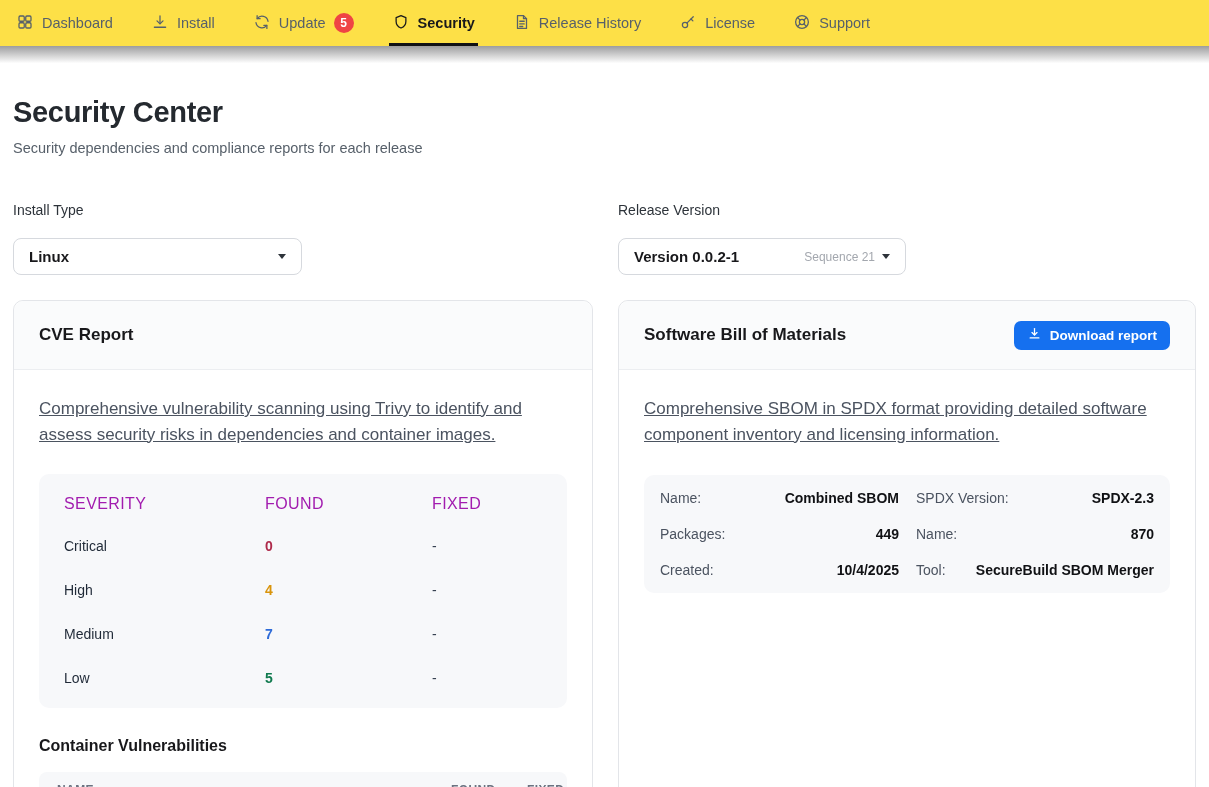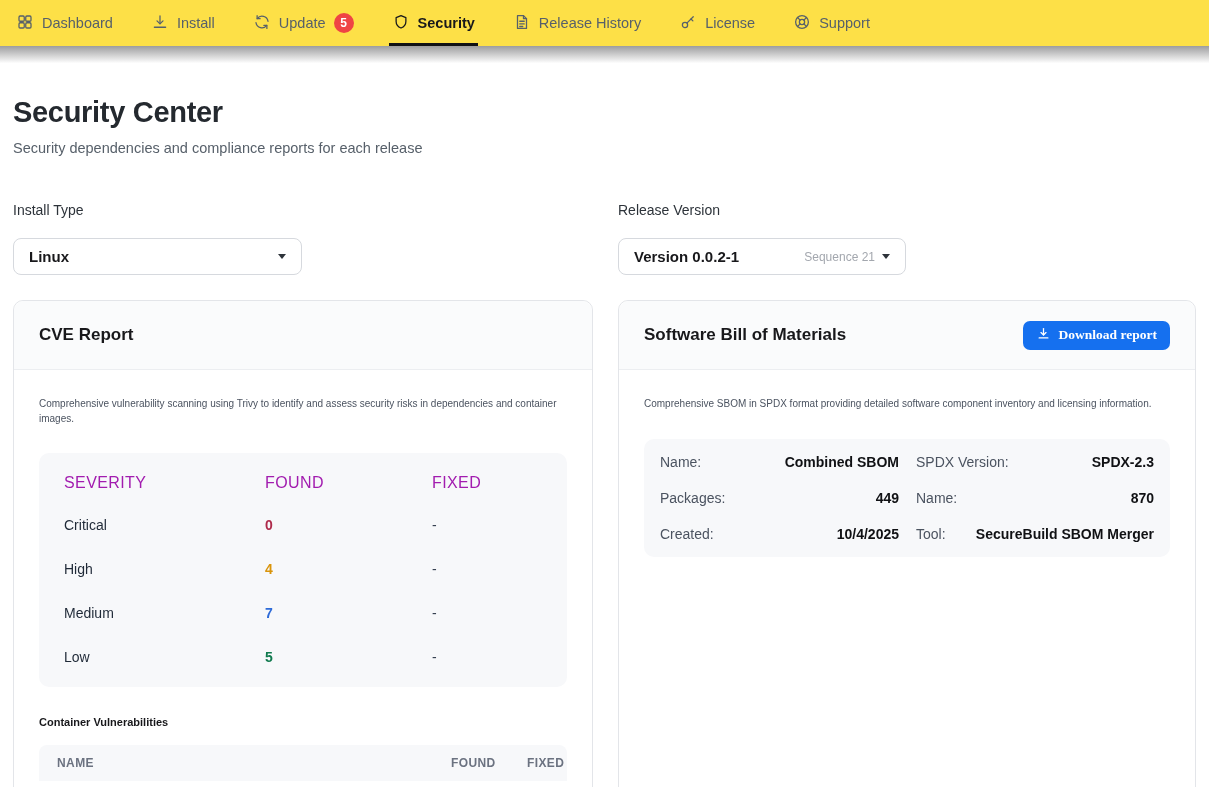--- a/index.html
+++ b/index.html
@@ -47,35 +47,35 @@
   .cards { margin-top:25px; display:flex; gap:25px; align-items:flex-start; }
   .card { background:#fff; border:1px solid #e3e5e9; border-radius:10px;
     min-height:600px; }
   .card-left { width:580px; }
   .card-right { width:578px; }
   .card-header { height:69px; display:flex; align-items:center;
     justify-content:space-between; padding:0 25px; background:#fafbfc;
     border-bottom:1px solid #eceef1; border-radius:10px 10px 0 0; }
   .card-title { font-size:17px; font-weight:600; color:#18181b; }
   .card-body { padding:26px 25px; }
-  .card-desc { font-size:10px; color:#4b5360; line-height:1.5; }
+  .card-desc { font-size:17px; color:#4b5360; line-height:1.5;text-decoration:underline; }
 
   
   .sev-table { margin-top:27px; background:#f7f8fa; border-radius:10px;
     padding:10px 0 8px 0; }
   .sev-row { display:grid; grid-template-columns:201px 167px 1fr;
     padding:0 25px; align-items:center; }
   .sev-head { height:40px; font-size:16px; font-weight:400; color:#a21caf;
     text-transform:uppercase; letter-spacing:0.4px; }
   .sev-data { height:44px; font-size:14px; color:#1f2937; }
   .sev-found { font-weight:700; }
   .sev-fixed { color:#374151; }
 
   
-  .cv-title { margin-top:29px; font-size:11px; font-weight:700; color:#18181b; }
+  .cv-title { margin-top:29px; font-size:16px; font-weight:700; color:#18181b; }
   .cv-header { margin-top:17px; height:36px; background:#f7f8fa;
     border-radius:8px 8px 0 0; display:grid; grid-template-columns:394px 76px 1fr;
     align-items:center; padding:0 0 0 18px; font-size:12px; font-weight:600;
     color:#6b7280; text-transform:uppercase; letter-spacing:0.4px; }
 
   
   .download-btn { display:flex; align-items:center; gap:8px; height:29px;
     background:#1570ef; color:#fff; border:none; border-radius:7px;
     padding:0 13px; font-size:13.5px; font-weight:600; cursor:pointer;
     font-family:inherit; }
@@ -236,21 +236,21 @@
           <span>Name</span>
           <span>Found</span>
           <span>Fixed</span>
         </div>
       </div>
     </section>
 
     <section class="card card-right">
       <div class="card-header">
         <span class="card-title">Software Bill of Materials</span>
-        <button class="download-btn" style="background: rgb(21, 112, 239); font-family: Liberation Serif, serif;">
+        <button class="download-btn" style="background: rgb(21, 112, 239);">
           <span>
             <svg viewBox="0 0 24 24">
                 <path d="M12 4v10"></path>
                 <path d="M8 10.5l4 4 4-4"></path>
                 <path d="M5 19h14"></path>
               </svg>
           </span>
           <span>Download report</span>
         </button>
       </div>

